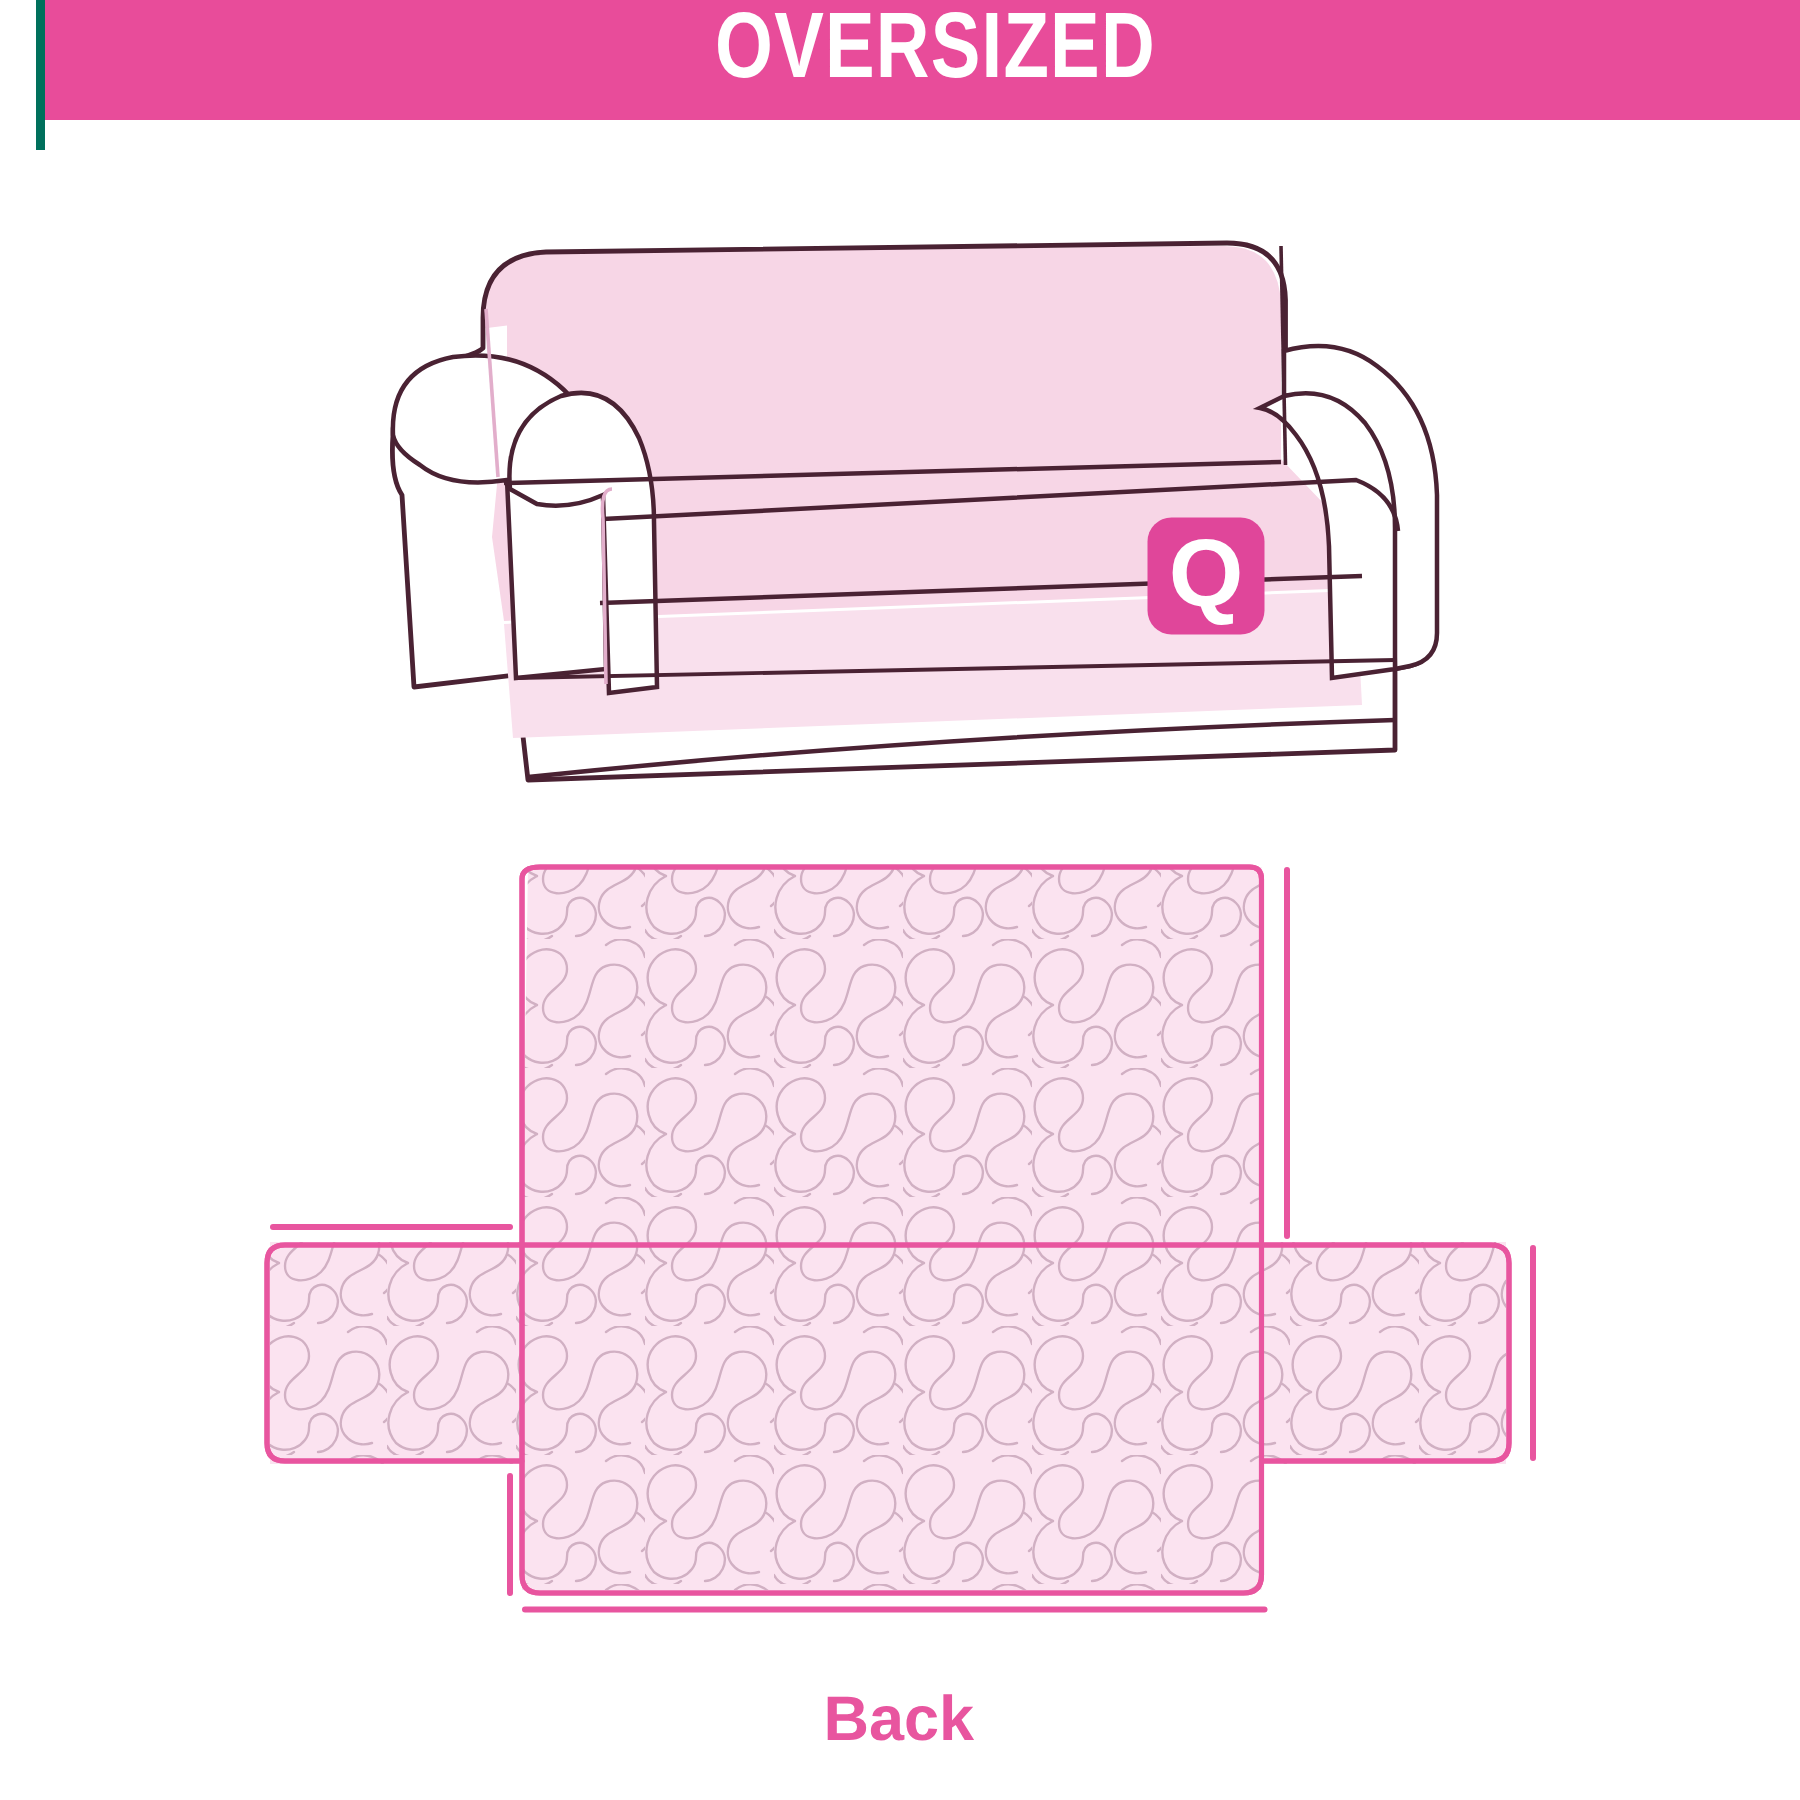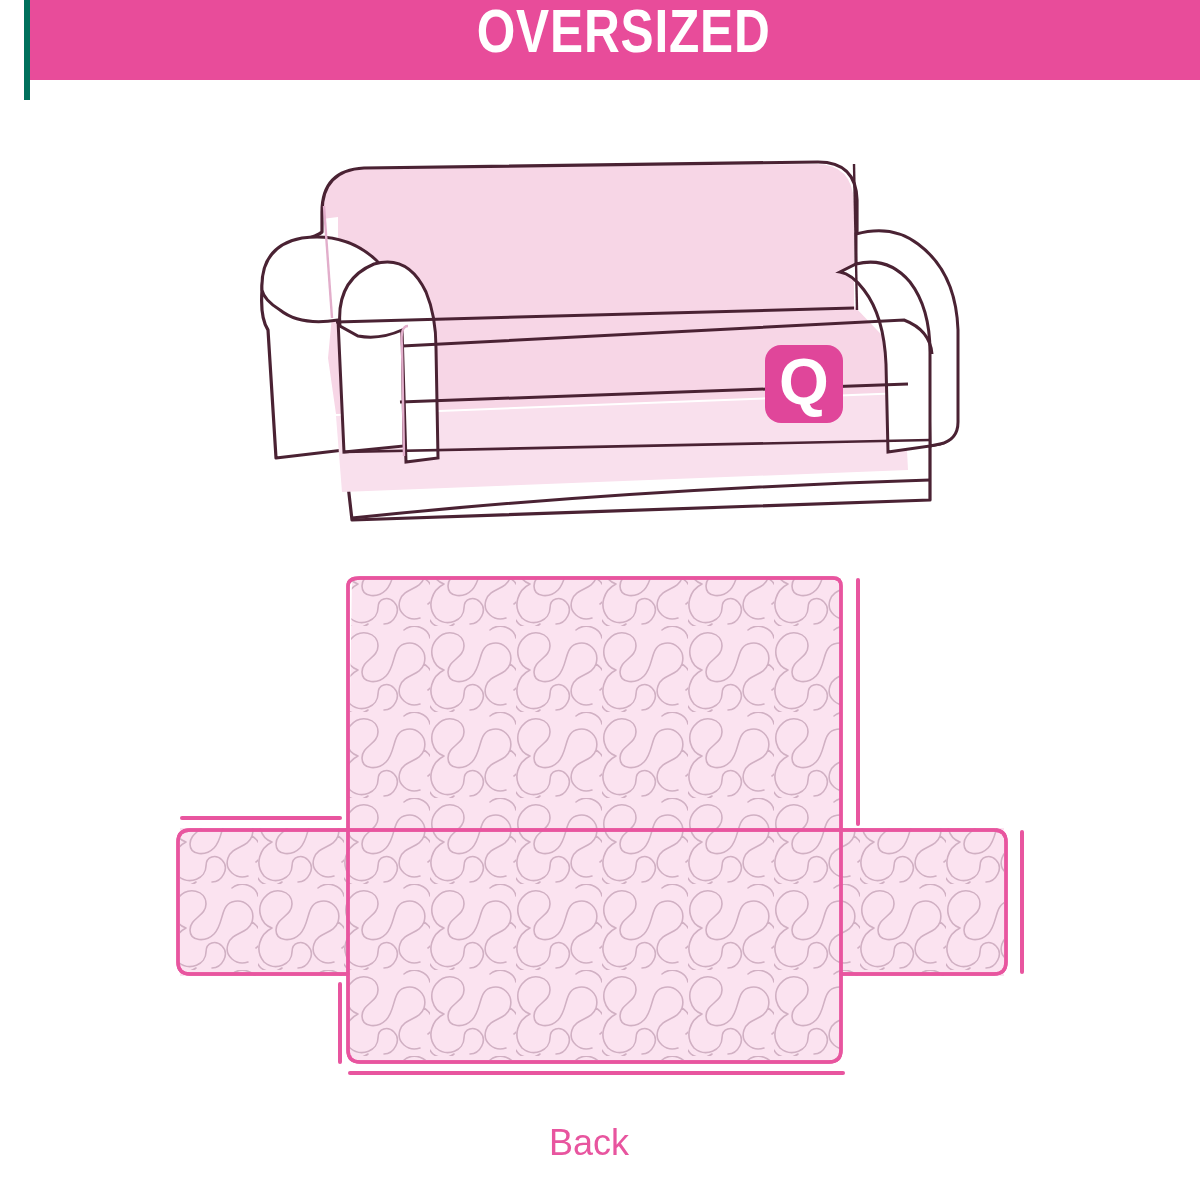--- a/index.html
+++ b/index.html
@@ -81,22 +81,22 @@
   #pattern-diagram {
     position: absolute;
     left: 0px;
     top: 540px;
     width: 1200px;
     height: 620px;
   }
   .panel-label {
     position: absolute;
     color: #e8559f;
-    font-weight: normal;
-    font-size: 36px;
+    font-weight: bold;
+    font-size: 42px;
     line-height: 1;
     white-space: nowrap;
     font-family: "Liberation Sans", sans-serif;
   }
   #label-back     { left: 549px; top: 585px; }
 </style>
 </head>
 <body>
 
 <div id="header-banner">

